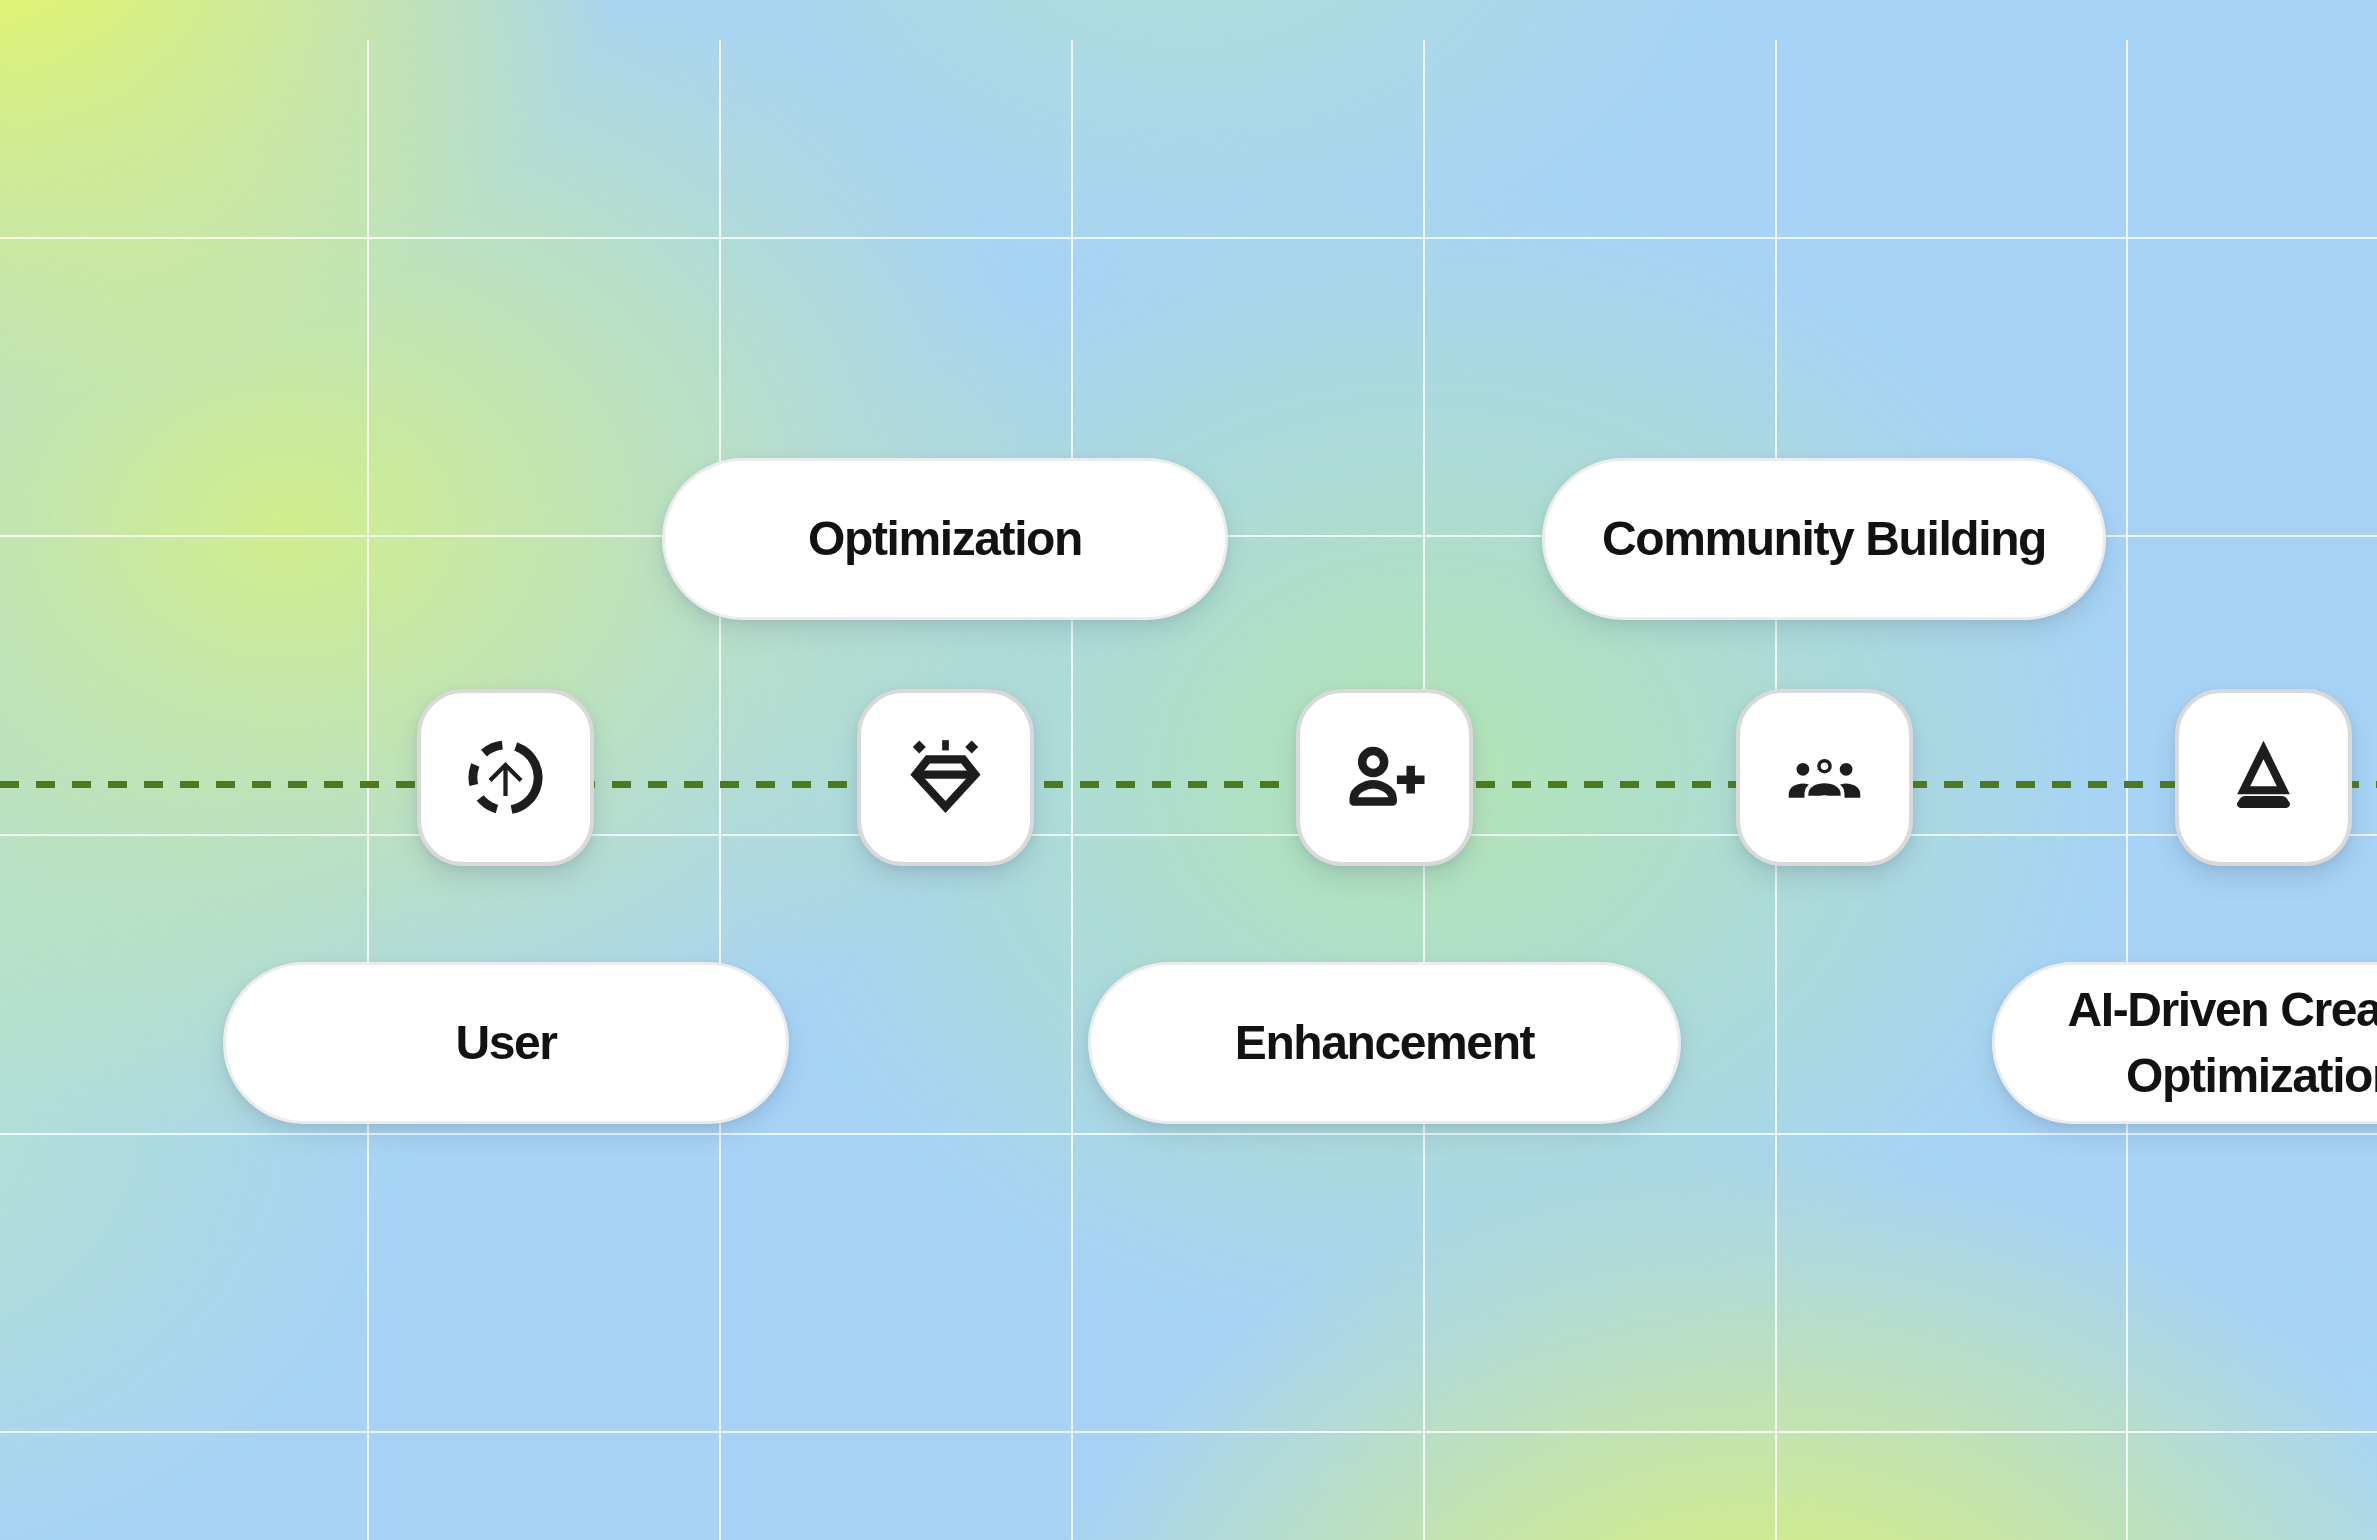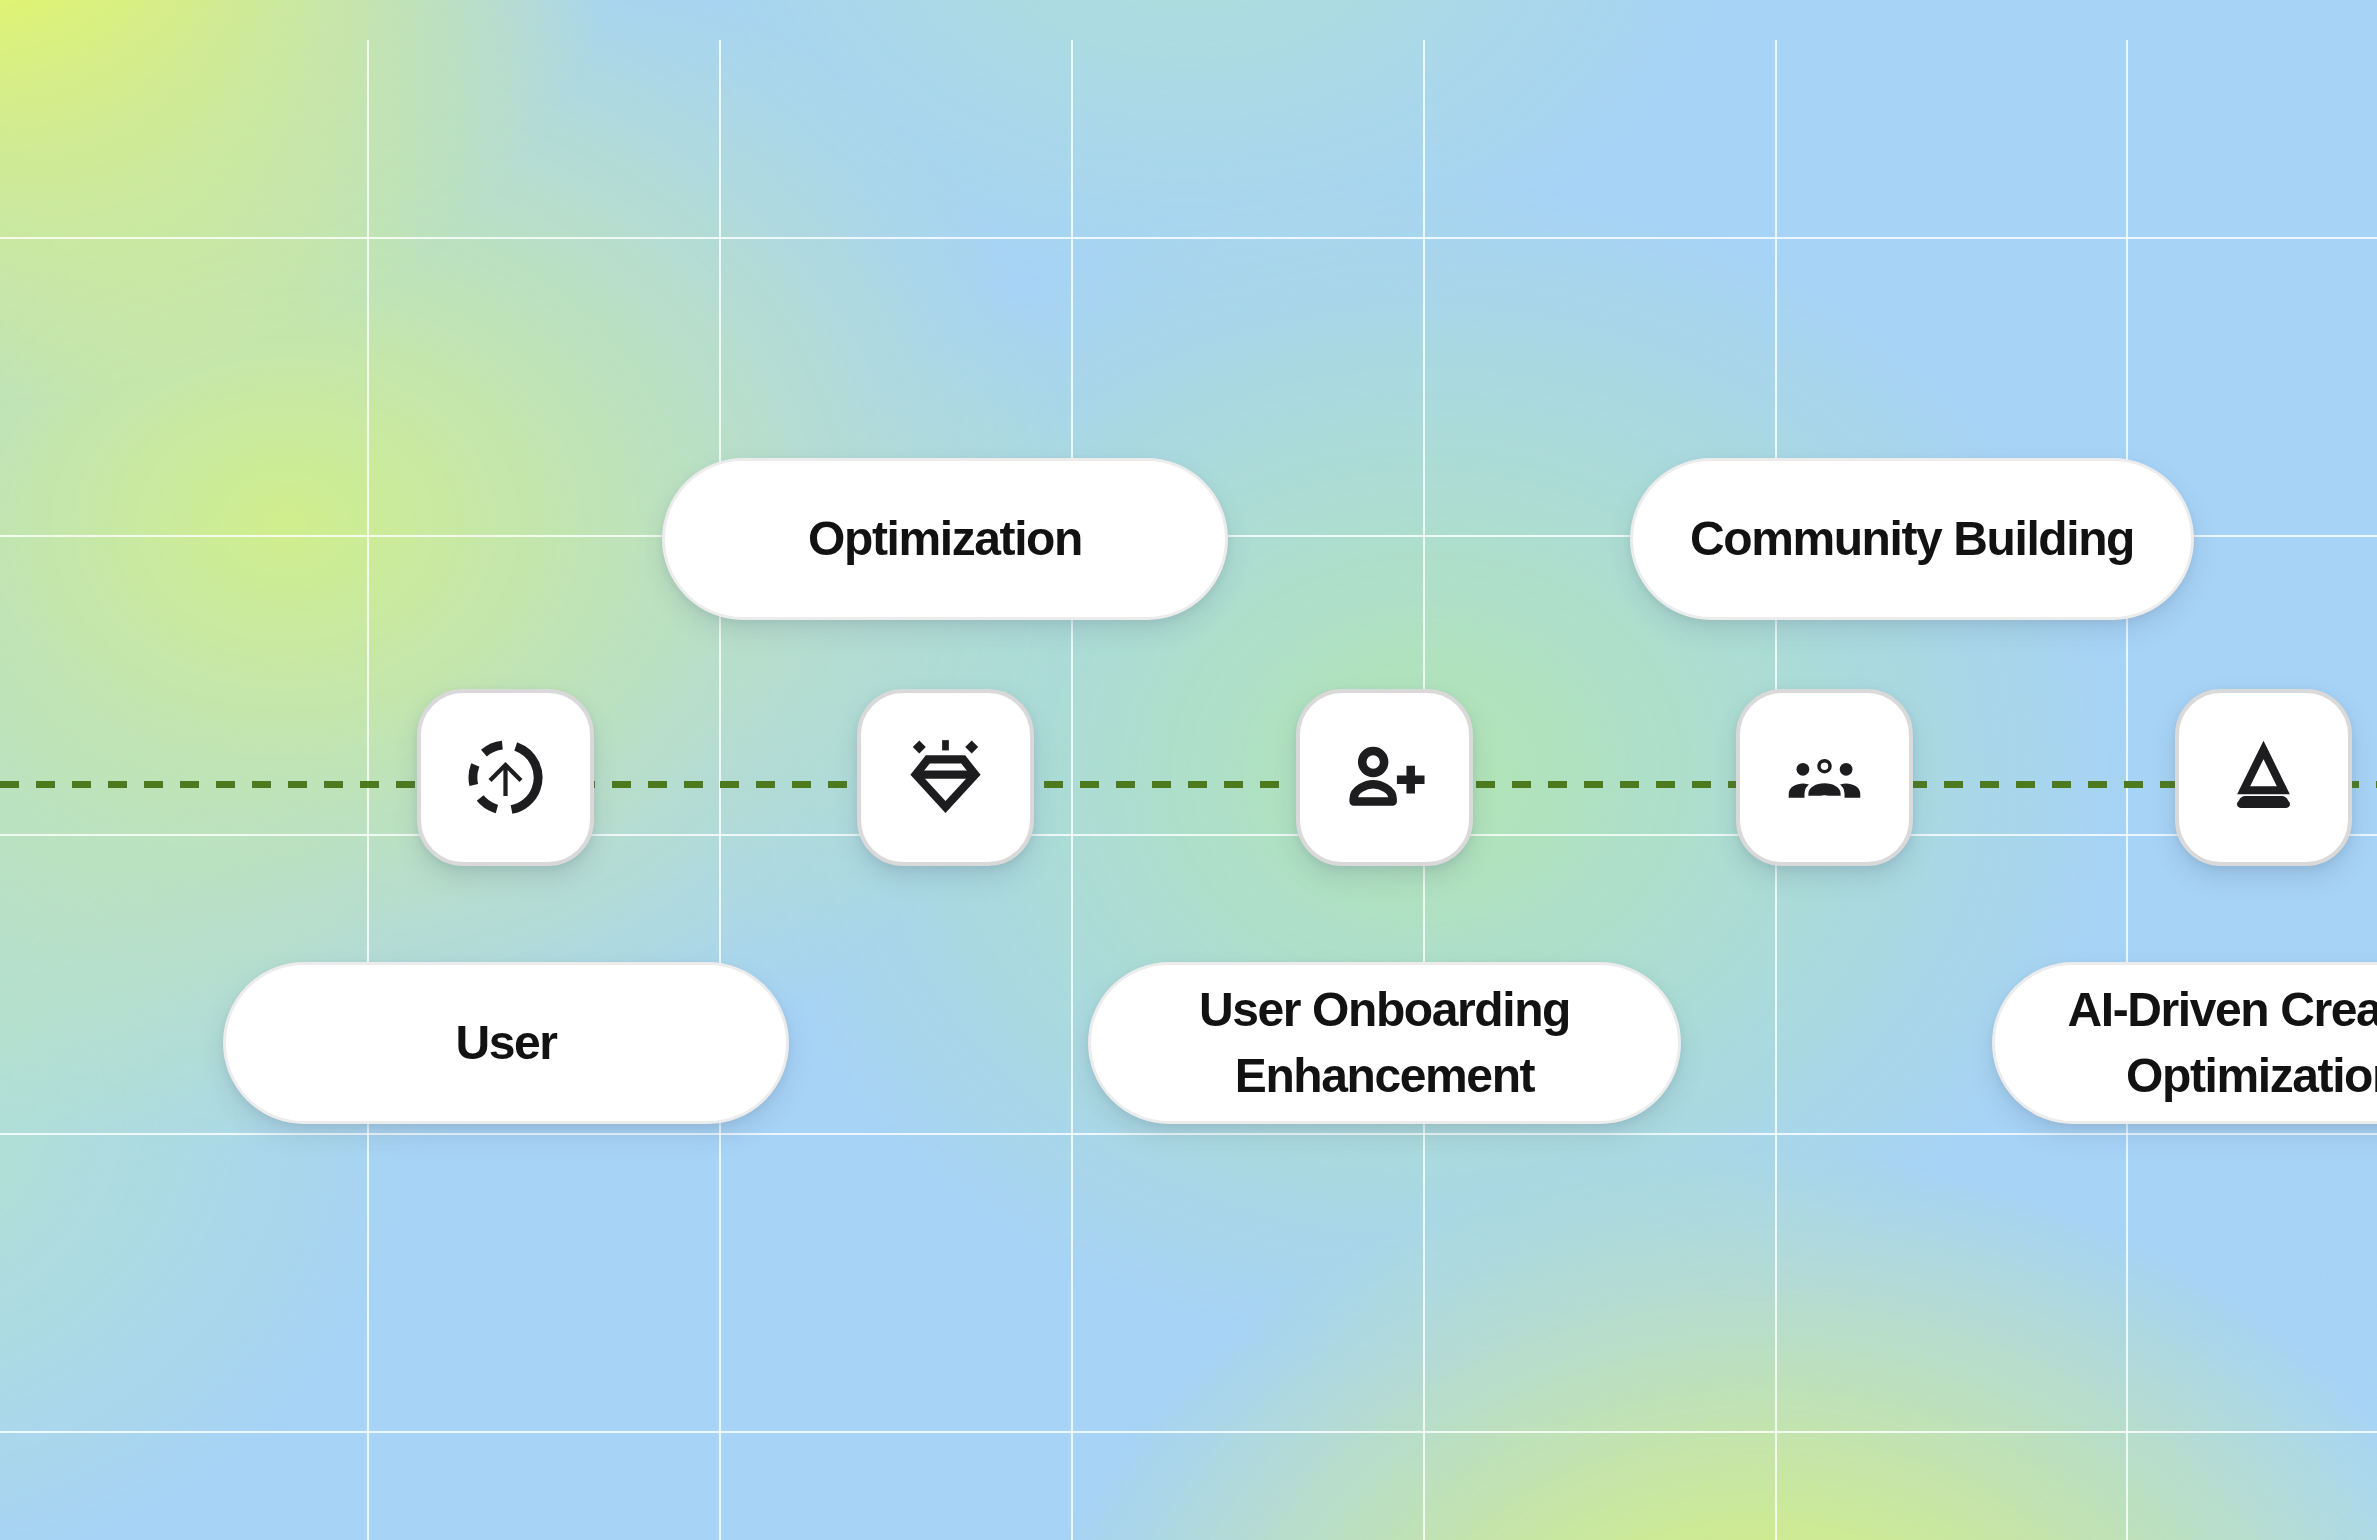--- a/index.html
+++ b/index.html
@@ -37,21 +37,21 @@
     position:absolute;height:162px;box-sizing:border-box;
     background:#fff;border:3.3px solid var(--pill_border,#ececec);border-radius:83px;
     box-shadow:0 11.4px 23px rgba(92,112,134,.18),0 2.9px 6.7px rgba(92,112,134,.10);
     display:flex;flex-direction:column;align-items:center;justify-content:center;
     text-align:center;z-index:4;
     color:var(--label_text,#121212);font-weight:bold;font-size:48px;line-height:66px;letter-spacing:-1.4px;
   }
   .pill-top{top:458px}
   .pill-bottom{top:962px}
   .p-cao{left:662px;width:566px}
-  .p-cb{left:1630px;width:564px}
+  .p-cb{left:1542px;width:564px}
   .p-ham{left:223px;width:566px}
   .p-uoe{left:1088px;width:593px}
   .p-adco{left:1992px;width:542px}
 </style>
 </head>
 <body>
 
 <div>
 
   <div class="grid-v gv1"></div>
@@ -131,21 +131,20 @@
   <div class="pill pill-top p-cb">
     <div>Community Building</div>
     <div></div>
   </div>
 
   <div class="pill pill-bottom p-ham">
     <div>User</div>
   </div>
 
   <div class="pill pill-bottom p-uoe">
-    <div>User Onboarding</div>
     <div>Enhancement</div>
   </div>
 
   <div class="pill pill-bottom p-adco">
     <div>AI-Driven Creative</div>
     <div>Optimization</div>
   </div>
 
 </div>
 

